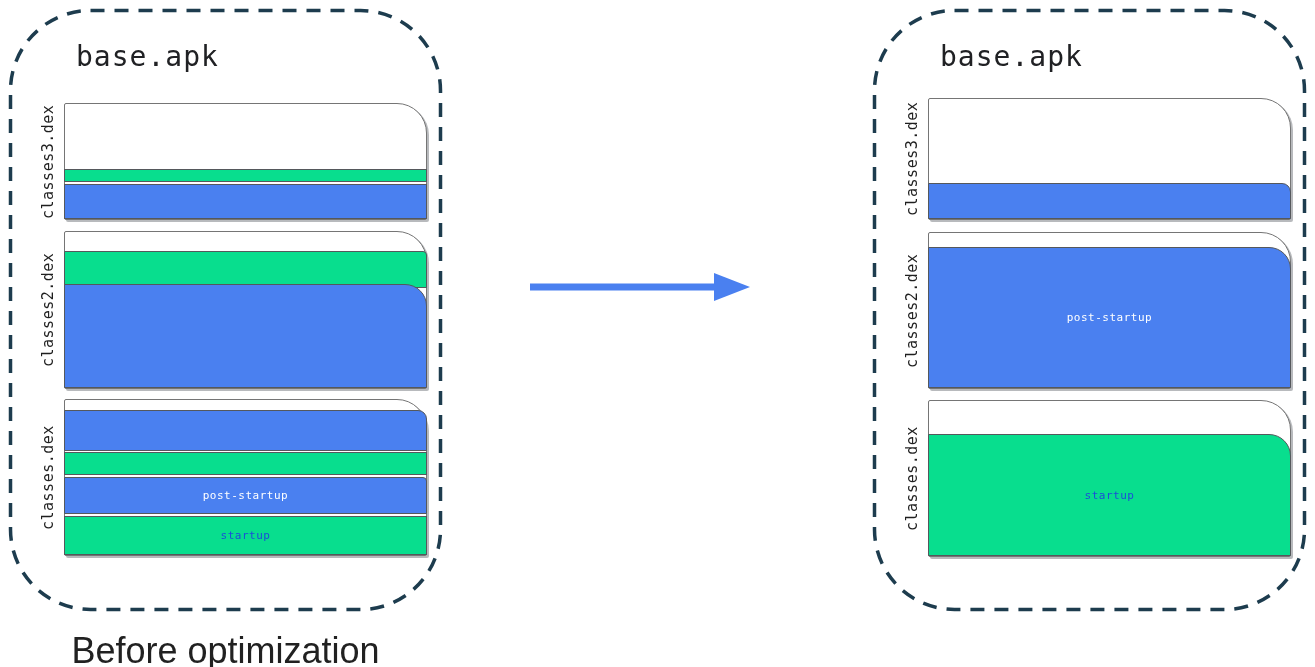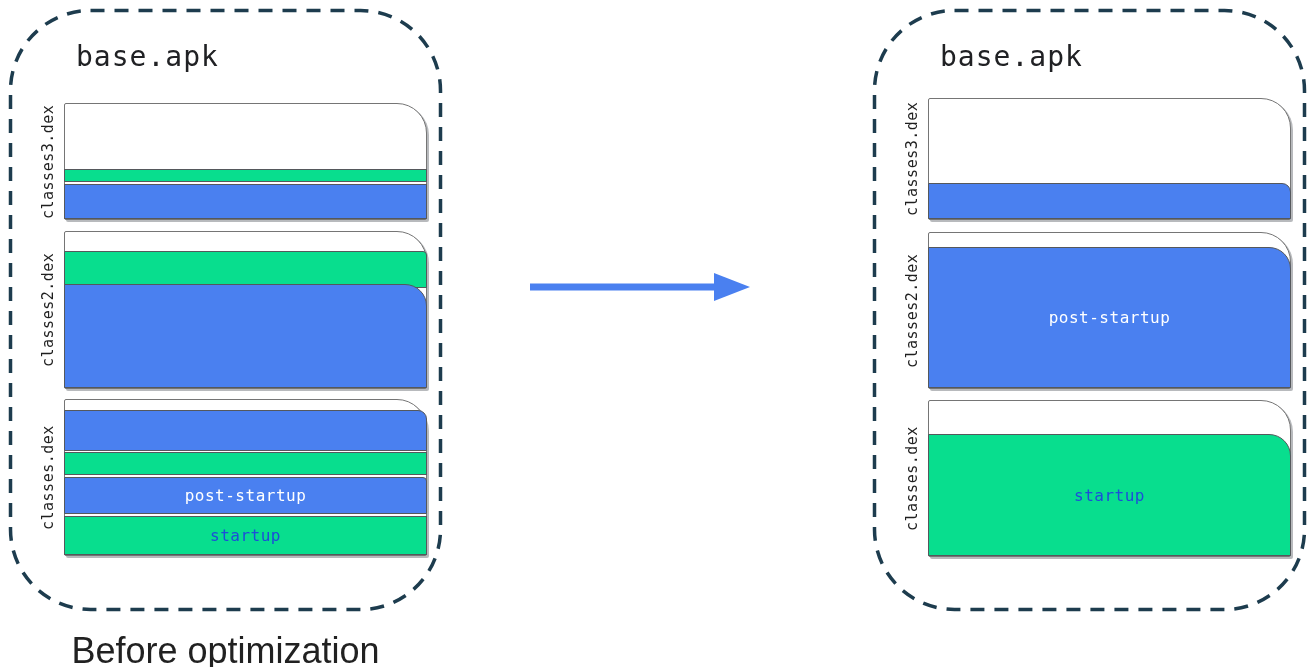--- a/index.html
+++ b/index.html
@@ -44,21 +44,21 @@
   .seg {
     position: absolute; left: -1px; right: -1px;
     border: 1px solid #55585c;
     box-sizing: border-box;
     display: flex; align-items: center; justify-content: center;
   }
   .seg.blue  { background: #4a80f0; }
   .seg.green { background: #08de8e; }
   .seg .seg-label {
     font-family: "DejaVu Sans Mono", "Liberation Mono", monospace;
-    font-size: 16px; letter-spacing: 0.5px;
+    font-size: 11px; letter-spacing: 0.5px;
   }
   .seg.blue  .seg-label { color: #ffffff; }
   .seg.green .seg-label { color: #1d4ed8; }
   .tr4  { border-top-right-radius: 4px; }
   .tr8  { border-top-right-radius: 9px; }
   .tr20 { border-top-right-radius: 22px; }
   .z2 { z-index: 2; }
 
   .caption {
     position: absolute; left: 0; top: 622px; width: 100%;

